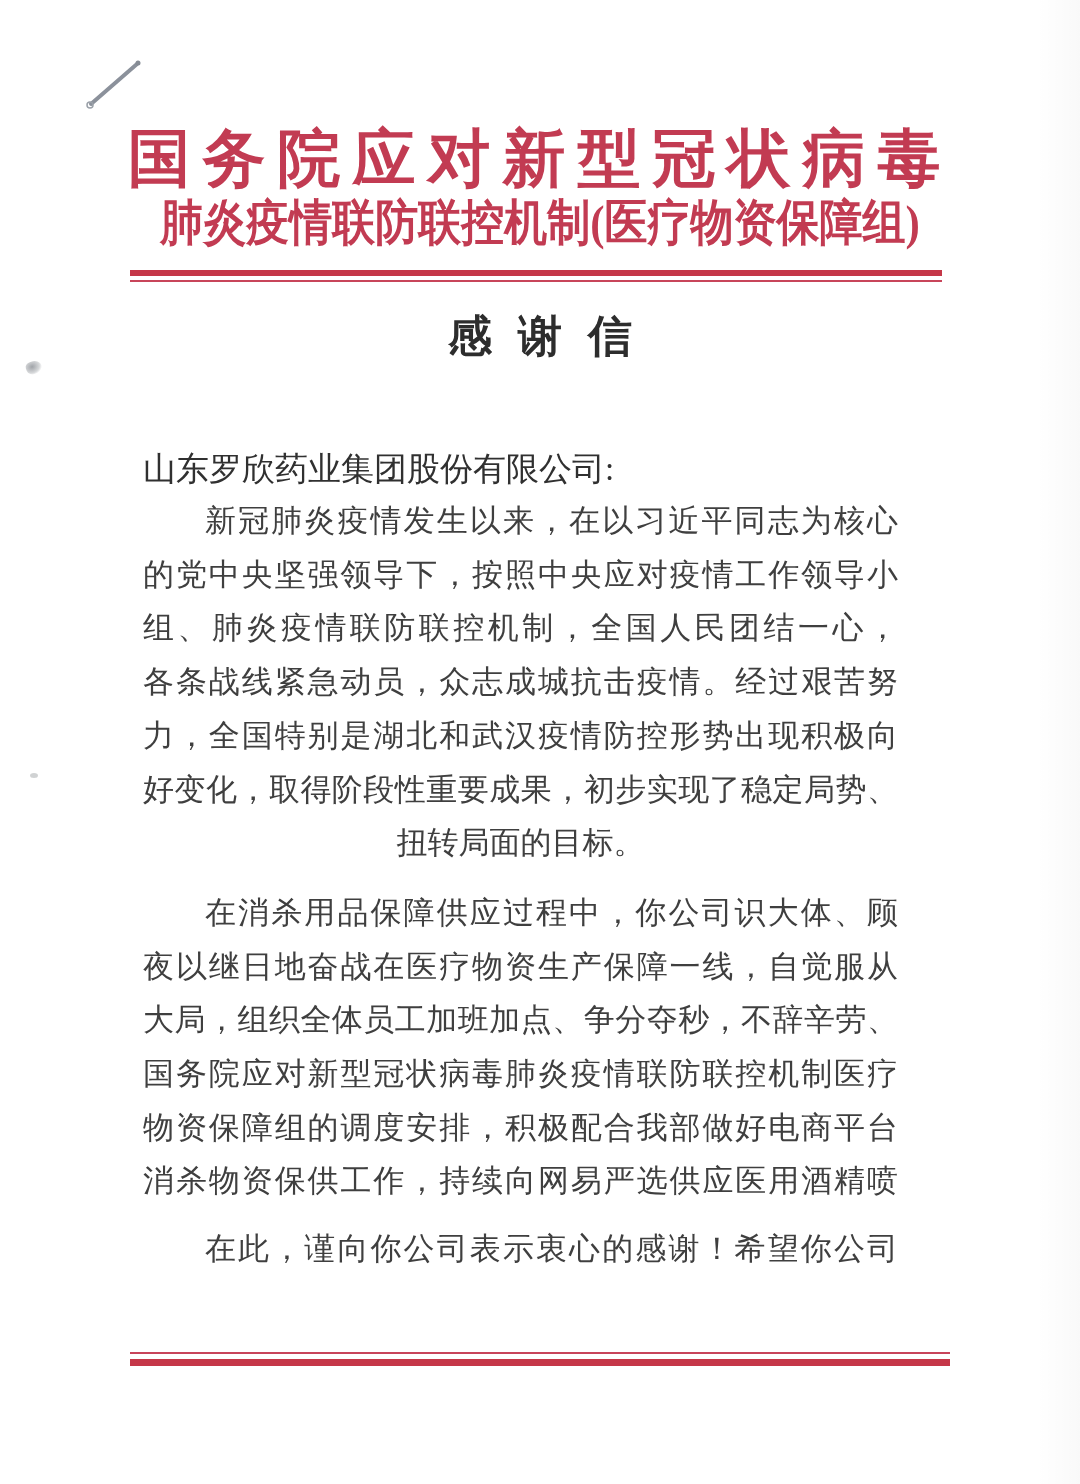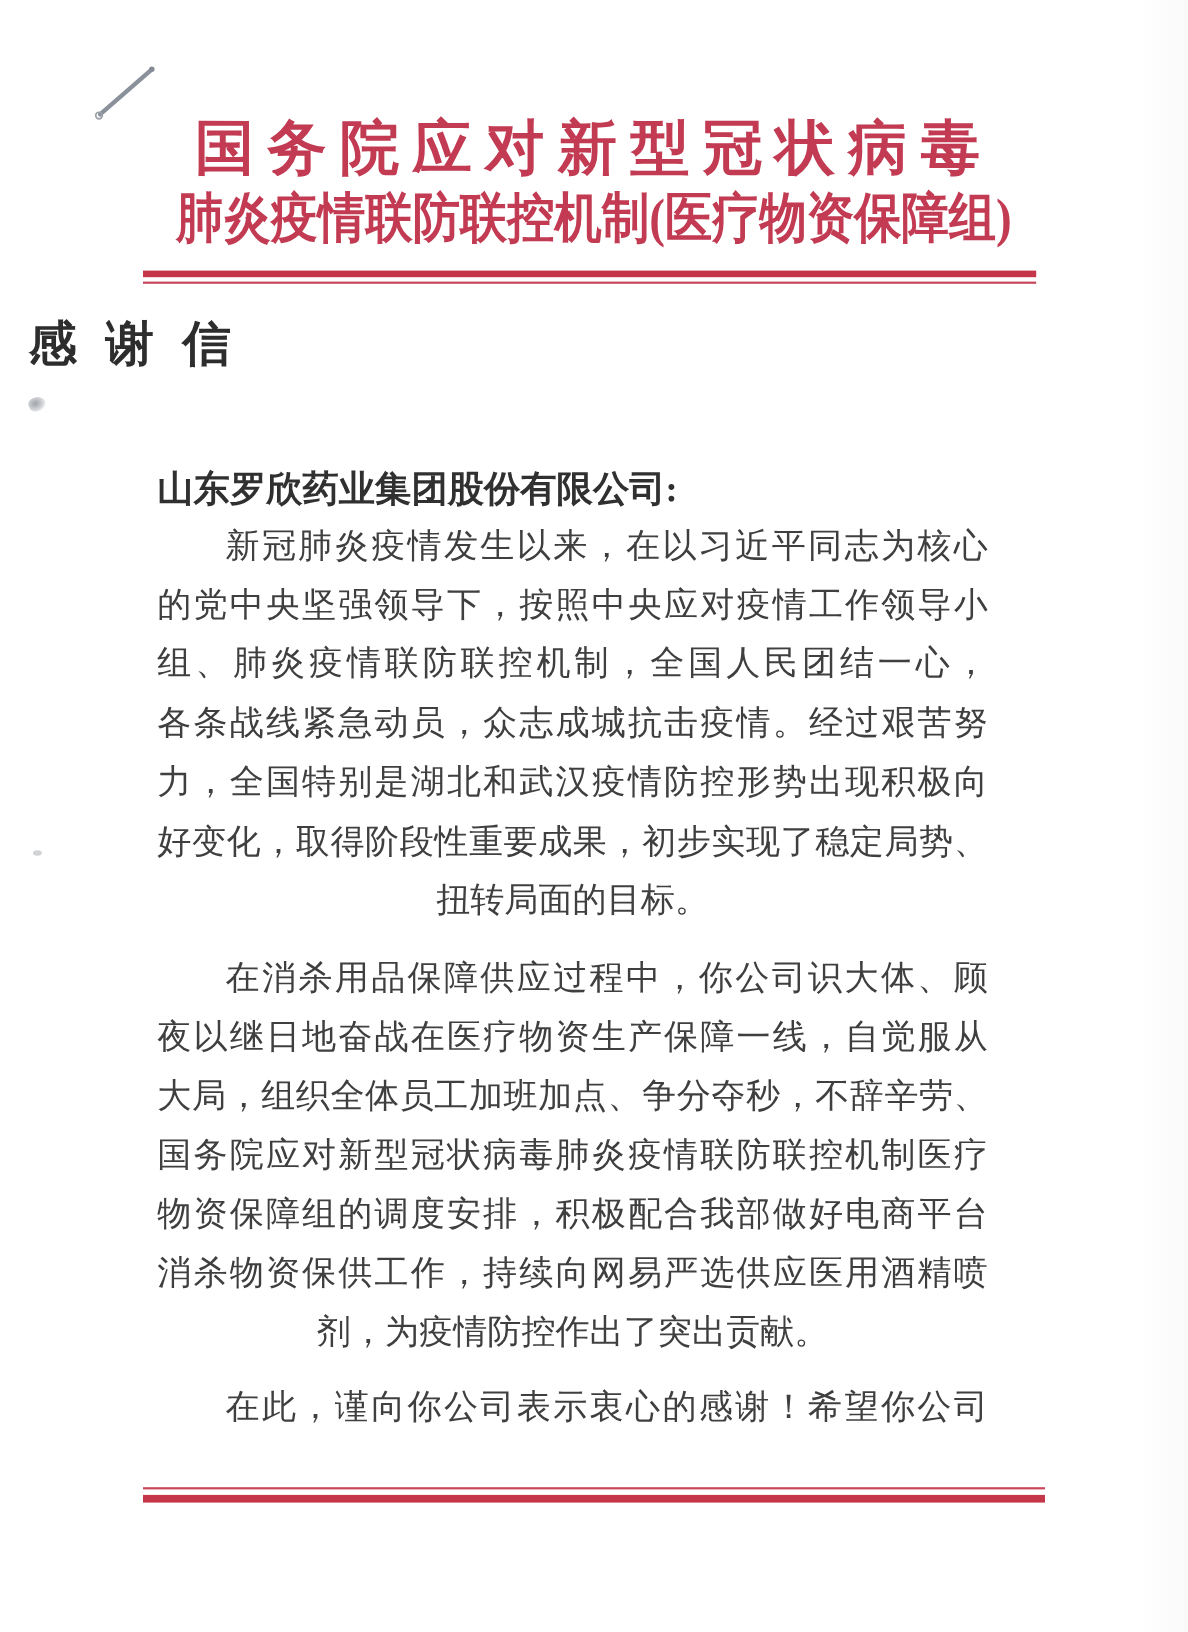--- a/index.html
+++ b/index.html
@@ -32,25 +32,26 @@
     border-radius:50%;
   }
 
   
   .header{
     padding-top:106px;
     text-align:center;
     color:#c23b52;
   }
   .org-line1{
-    font-size:54px;
+    font-size:63px;
     line-height:58px;
     font-weight:bold;
     letter-spacing:12px;
     white-space:nowrap;
+    margin-top:24px;
   }
   .org-line2{
     margin-top:8px;
     font-size:43px;
     line-height:48px;
     font-weight:bold;
     letter-spacing:0;
     white-space:nowrap;
     transform:scaleY(1.14);
     transform-origin:center top;
@@ -60,40 +61,40 @@
     margin-left:130px;
     width:812px;
   }
   .double-rule .thick{height:6px;background:#c53748;}
   .double-rule .gap{height:4px;}
   .double-rule .thin{height:2px;background:#c8455a;}
 
   
   .letter-title{
     margin-top:32px;
-    text-align:left;
+    text-align:center;
     font-size:44px;
     line-height:46px;
     font-weight:bold;
     color:#2d2d2d;
     letter-spacing:26px;
     padding-left:26px;
     white-space:nowrap;
   }
 
   
   .content{
     margin-left:143px;
     width:755px;
   }
   .salutation{
     margin-top:88px;
     font-size:33px;
     line-height:42px;
-    font-weight:bold;
+    font-weight:normal;
     color:#303030;
     white-space:nowrap;
   }
   .para{margin-top:14px;}
   .para.first{margin-top:6px;font-family:Liberation Mono, monospace;}
   .line{
     font-size:31px;
     line-height:53.7px;
     color:#3f3f3f;
     text-align:center;
@@ -152,21 +153,20 @@
           <div class="line fill">好变化，取得阶段性重要成果，初步实现了稳定局势、</div>
           <div class="line">扭转局面的目标。</div>
         </div>
         <div class="para">
           <div class="line fill indent">在消杀用品保障供应过程中，你公司识大体、顾</div>
           <div class="line fill">夜以继日地奋战在医疗物资生产保障一线，自觉服从</div>
           <div class="line fill">大局，组织全体员工加班加点、争分夺秒，不辞辛劳、</div>
           <div class="line fill">国务院应对新型冠状病毒肺炎疫情联防联控机制医疗</div>
           <div class="line fill">物资保障组的调度安排，积极配合我部做好电商平台</div>
           <div class="line fill">消杀物资保供工作，持续向网易严选供应医用酒精喷</div>
-          <div class="line">剂，为疫情防控作出了突出贡献。</div>
         </div>
         <div class="para">
           <div class="line fill indent">在此，谨向你公司表示衷心的感谢！希望你公司</div>
         </div>
       </div>
   </div>
 
   <div class="footer-rule">
     <div class="thin"></div>
     <div class="gap"></div>

